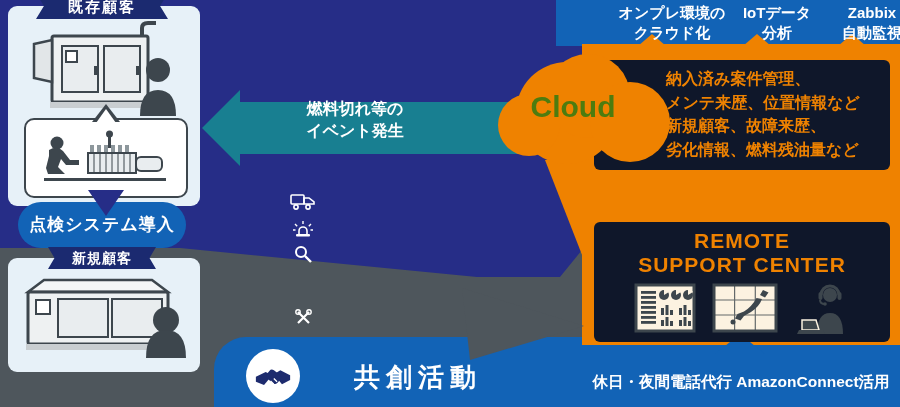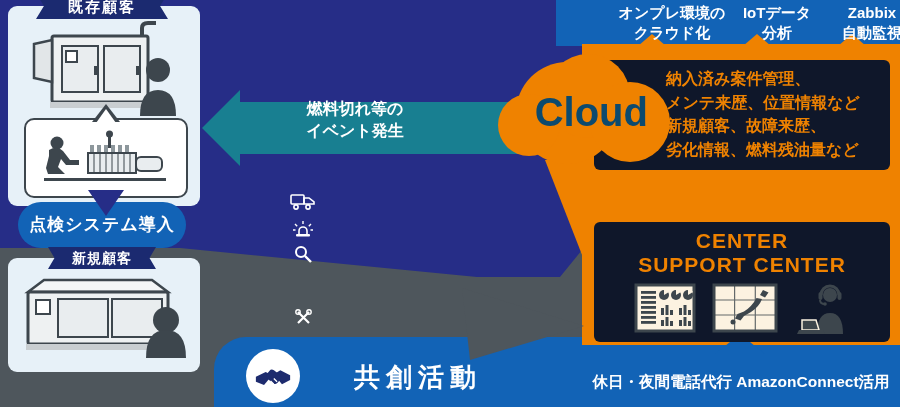--- a/index.html
+++ b/index.html
@@ -41,22 +41,22 @@
       clip-path:polygon(50% 0,100% 100%,0 100%);}
   .down-arrow{left:88px;top:190px;width:36px;height:26px;background:#262d87;z-index:12;
       clip-path:polygon(0 0,100% 0,50% 100%);}
   .inspection-pill{left:18px;top:202px;width:168px;height:46px;background:#1263b6;border-radius:23px;
       z-index:11;color:#ffffff;font-weight:bold;font-size:17px;text-align:center;line-height:46px;letter-spacing:1px;}
   
   .mini-icon{z-index:12;}
   
   .cloud{left:498px;top:54px;width:172px;height:118px;z-index:10;}
   .cloud .c{position:absolute;background:#ef8200;border-radius:50%;}
-  .cloud-label{position:absolute;left:0;top:36px;width:150px;text-align:right;color:#0c4a6e;
-      font-weight:bold;font-size:40px;}
+  .cloud-label{position:absolute;left:0;top:36px;width:150px;text-align:center;color:#4d7c0f;
+      font-weight:bold;font-size:30px;}
   
   .cream-box{background:#0f172a;border-radius:6px;z-index:9;}
   .cloud-details{left:594px;top:60px;width:296px;height:110px;}
   .cloud-details .lines{position:absolute;left:72px;top:7px;color:#ef8200;font-weight:bold;
       font-size:16px;line-height:1.48;}
   .remote-box{left:594px;top:222px;width:296px;height:120px;text-align:center;}
   .remote-title{color:#ef8200;font-weight:bold;font-size:21px;line-height:1.15;letter-spacing:1px;padding-top:7px;}
   .remote-icons{display:flex;justify-content:center;align-items:flex-end;gap:16px;margin-top:5px;}
   
   .tab{position:absolute;top:3px;color:#fff;font-weight:bold;font-size:15px;line-height:1.3;text-align:center;}
@@ -198,21 +198,21 @@
   <div class="abs cloud">
     <div class="c" style="left:18px;top:8px;width:102px;height:102px;"></div>
     <div class="c" style="left:0;top:40px;width:62px;height:62px;"></div>
     <div class="c" style="left:48px;top:0;width:84px;height:84px;"></div>
     <div class="c" style="left:92px;top:28px;width:80px;height:80px;"></div>
     <div class="cloud-label">Cloud</div>
   </div>
 
   <div class="abs cream-box remote-box">
     <div class="remote-title">
-      <div>CENTER</div>
+      <div>REMOTE</div>
       <div>SUPPORT CENTER</div>
     </div>
     <div class="remote-icons">
       <svg width="62" height="52" viewBox="0 0 62 52">
         <rect x="2" y="3" width="58" height="46" fill="#fcf2e1" stroke="#3d464d" stroke-width="3"></rect>
         <rect x="7" y="9" width="15" height="2.8" fill="#3d464d"></rect>
           <rect x="7" y="14" width="15" height="2.8" fill="#3d464d"></rect>
         <rect x="7" y="19" width="15" height="2.8" fill="#3d464d"></rect>
           <rect x="7" y="24" width="15" height="2.8" fill="#3d464d"></rect>
         <rect x="7" y="29" width="15" height="2.8" fill="#3d464d"></rect>

